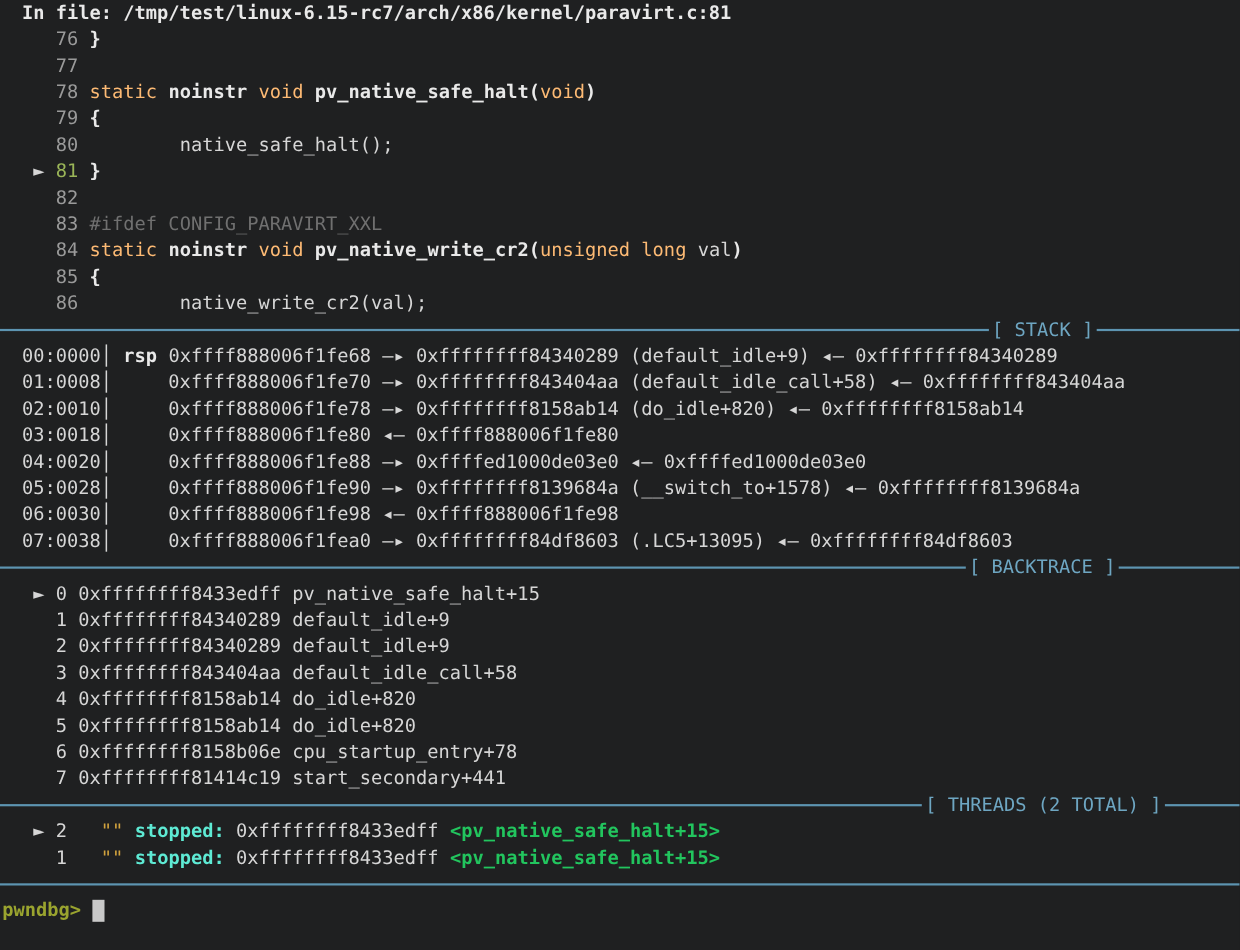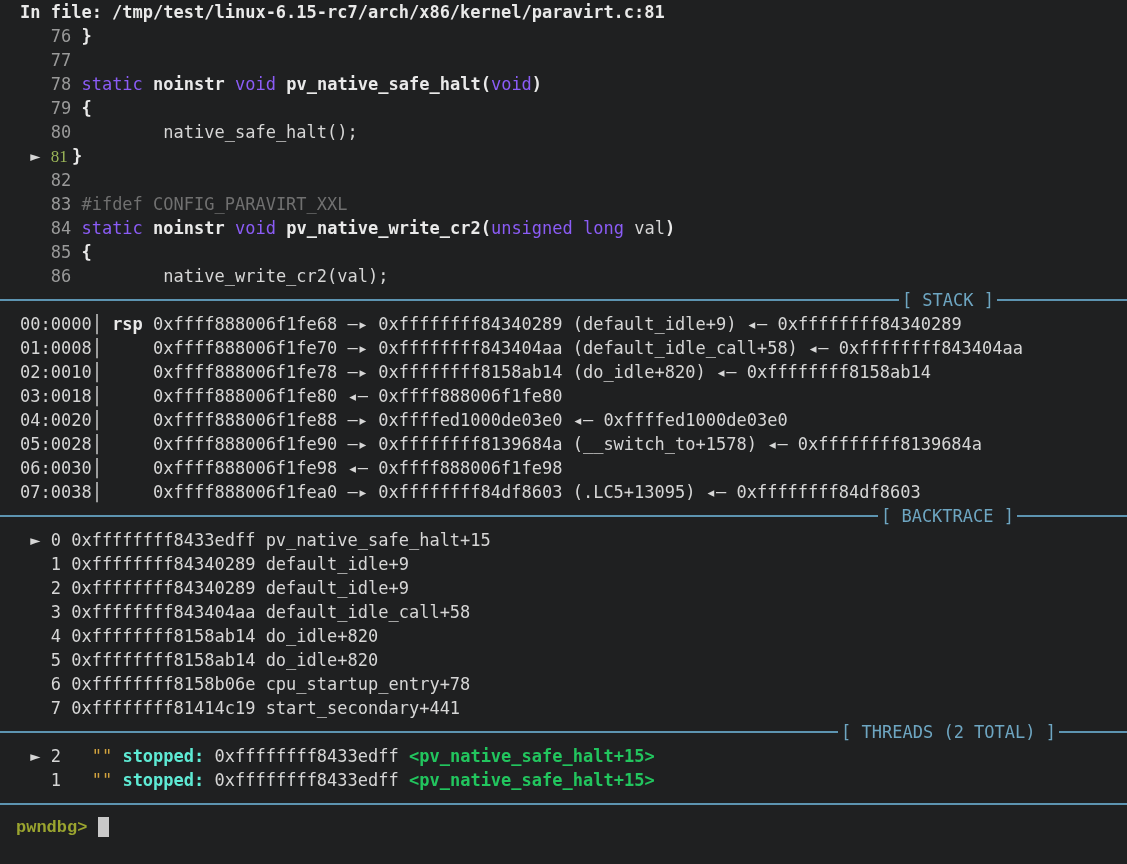--- a/index.html
+++ b/index.html
@@ -19,28 +19,28 @@
   .hdr-stack .rule-r{width:130px;}
   .hdr-backtrace .rule-r{width:110px;}
   .hdr-threads .rule-r{width:68px;}
   .sep-row{height:24px;position:relative;}
   .sep-row .rule{position:absolute;top:11px;left:0;right:0;height:2px;background:#5d94b1;}
   
   .w{color:#d6d6d6;text-align:right;}
   .b{color:#e9e9e9;font-weight:bold;}
   .g{color:#9a9a9a;text-align:right;}
   .dg{color:#707070;}
-  .c{color:#8b5cf6;}
-  .gr{color:#9ab558;font-family:Liberation Serif, serif;}
+  .c{color:#fdba74;}
+  .gr{color:#9ab558;}
   .gn{color:#22c55e;font-weight:bold;}
   .o{color:#5eead4;font-weight:bold;}
   .y{color:#d2a33e;}
   .p{color:#9aa42f;font-weight:bold;}
   .cursor{display:inline-block;width:11px;height:20px;background:#c9c9c9;vertical-align:text-bottom;}
-  .prompt-row{height:24px;white-space:pre;padding-left:16px;font-family:Liberation Mono, monospace;}
+  .prompt-row{height:24px;white-space:pre;padding-left:2px;}
 </style>
 </head>
 <body>
 
 <div>
 
   <div id="source-lines">
       <div class="line"><span class="b">In file: /tmp/test/linux-6.15-rc7/arch/x86/kernel/paravirt.c:81</span></div>
       <div class="line"><span class="g">   76 </span><span class="b">}</span></div>
       <div class="line"><span class="g">   77 </span></div>

